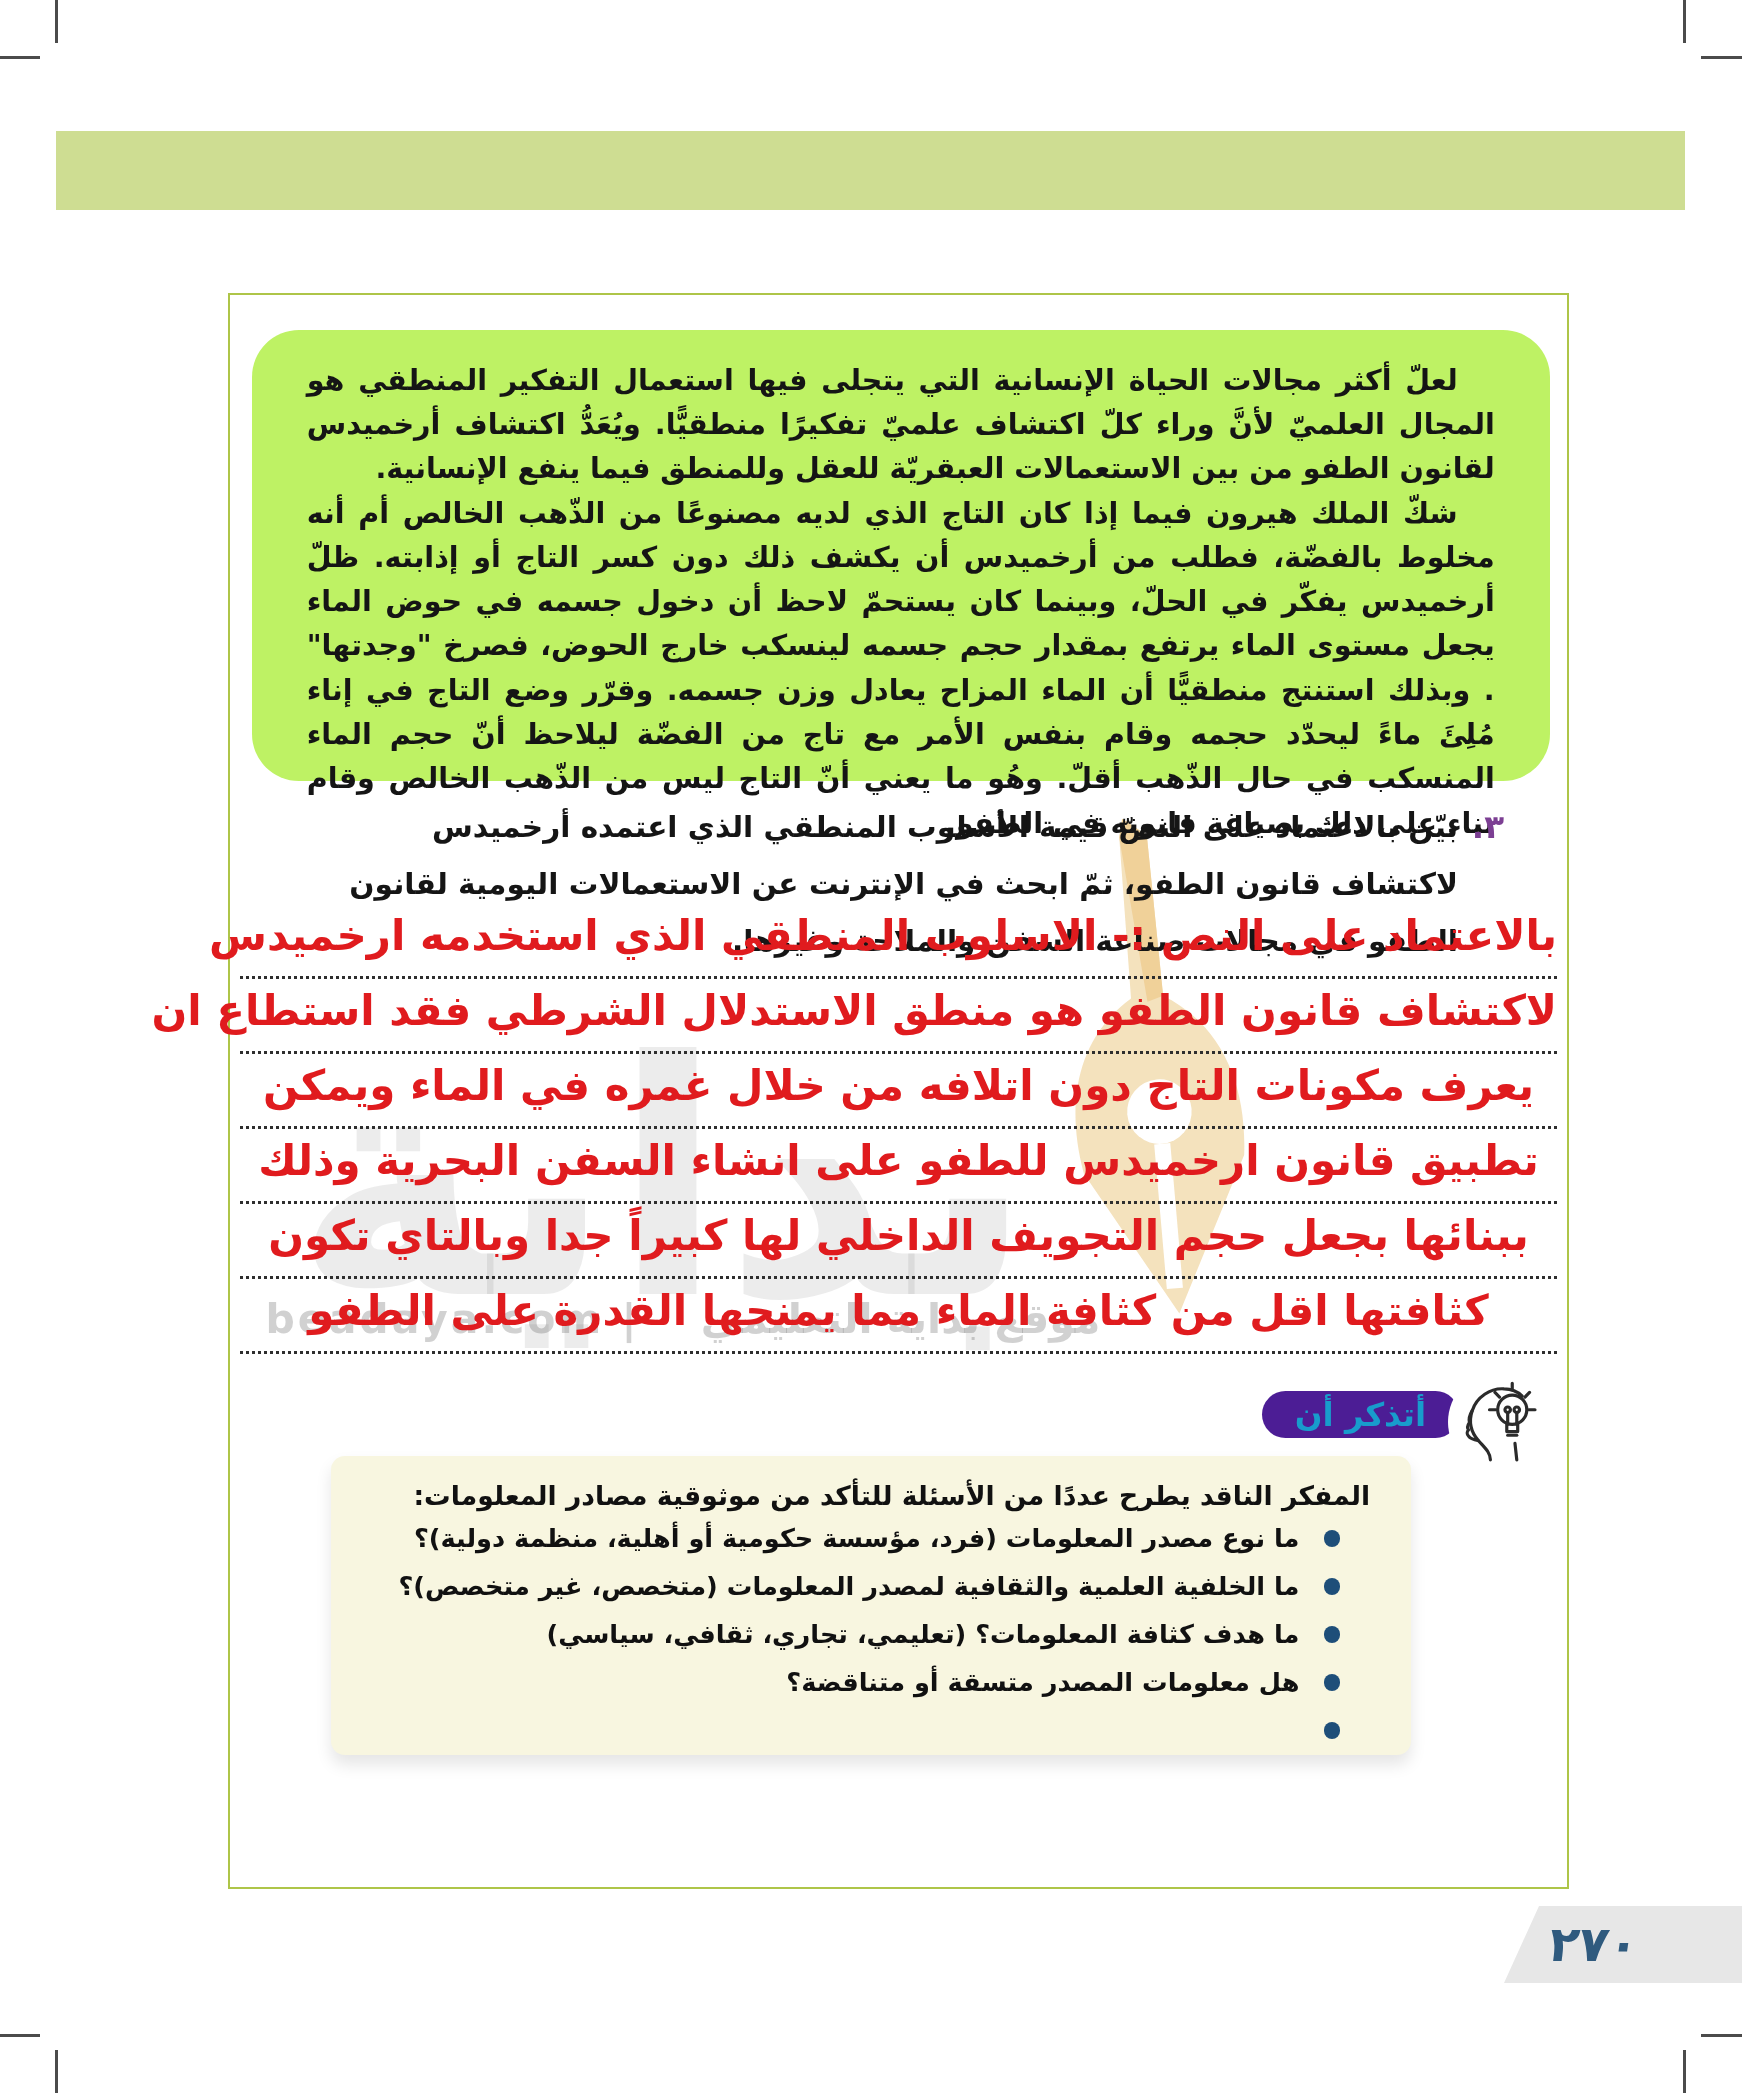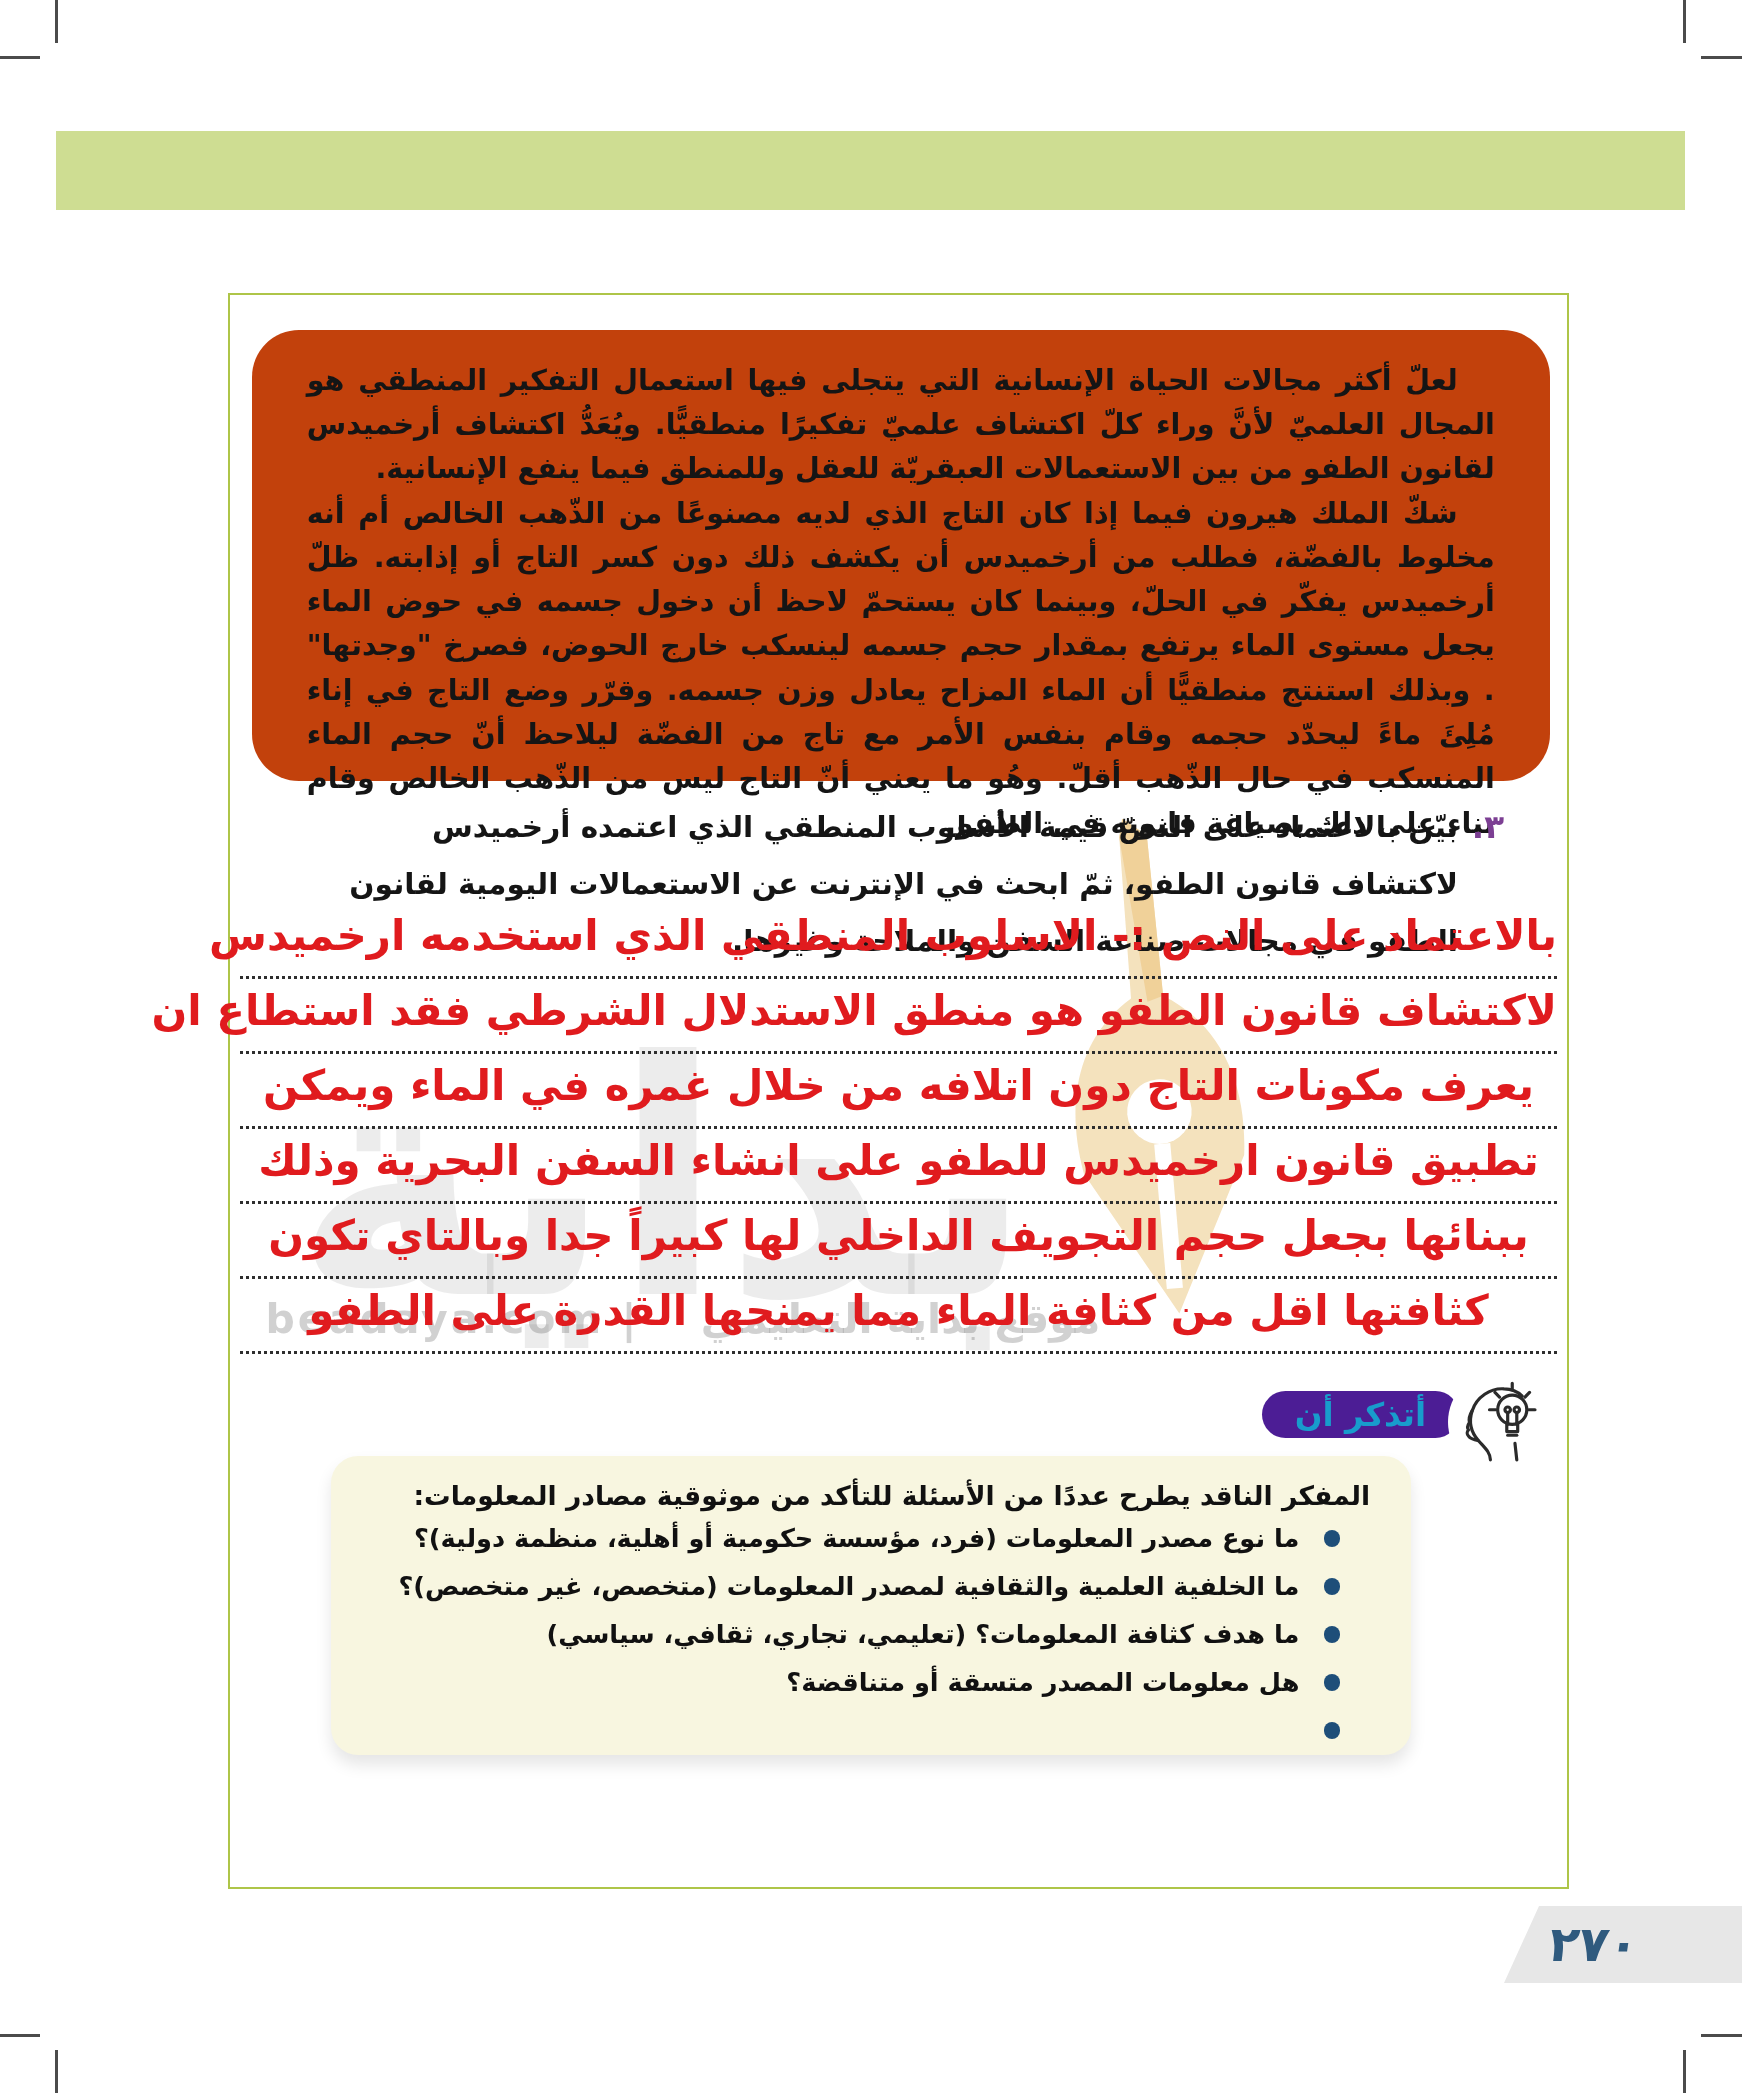--- a/index.html
+++ b/index.html
@@ -25,40 +25,40 @@
   .wm-big{position:absolute;left:-19.7px;top:724px;width:906px;font-size:325px;line-height:1;
           font-weight:800;color:rgba(70,70,70,0.10);direction:rtl;text-align:center;z-index:0;}
   .wm-line{position:absolute;left:0;top:1000px;width:906px;direction:ltr;text-align:center;
            font-size:41px;font-weight:700;color:rgba(90,90,90,0.28);letter-spacing:3px;z-index:0;}
   .wm-line .ar{letter-spacing:0;margin-left:44px;}
   .wm-quill{position:absolute;left:808px;top:522px;width:231px;height:507px;z-index:0;
             transform:rotate(-5deg);opacity:0.85;}
 
   .content{position:relative;z-index:1;width:100%;height:100%;}
 
-  .reading-box{position:absolute;left:21.7px;top:35px;width:1298px;height:451px;background:#c2410c;
+  .reading-box{position:absolute;left:21.7px;top:35px;width:1298px;height:451px;background:#bef264;
                border-radius:47px;padding:27.6px 55px;box-sizing:border-box;}
   .reading-box p{margin:0;font-size:28.6px;font-weight:700;line-height:1.55;color:#151515;
                  text-align:justify;text-indent:37px;}
 
   .question{position:absolute;top:504px;right:63px;left:89px;display:flex;align-items:flex-start;}
   .qnum{flex:0 0 auto;color:#7c3f93;font-size:32.5px;font-weight:800;line-height:1.75;margin-left:13.8px;}
   .qtext{flex:1 1 auto;font-size:29.6px;font-weight:700;line-height:1.92;color:#151515;text-align:right;}
 
   .answer{position:absolute;left:9.9px;right:9.9px;top:609px;}
   .ans-line{height:72px;border-bottom:3.9px dotted #2e2e2e;text-align:center;white-space:nowrap;
             font-size:42px;font-weight:800;color:#e01b1e;line-height:63px;}
 
   .remember-pill{position:absolute;left:1032px;top:1096px;width:197px;height:47px;background:#4c1d95;
                  border-radius:27.6px;color:#189ccc;font-size:32.5px;font-weight:800;display:flex;
                  align-items:center;justify-content:center;z-index:2;}
   .remember-icon{position:absolute;left:1218px;top:1076px;width:102px;height:102px;background:#fff;
                  border-radius:50%;z-index:3;display:flex;align-items:center;justify-content:center;}
   .remember-box{position:absolute;left:101px;top:1161px;width:1080px;height:299px;background:#f8f6e0;
-                border-radius:27px;box-shadow:0 9.9px 15.8px rgba(0,0,0,0.10);
+                border-radius:14px;box-shadow:0 9.9px 15.8px rgba(0,0,0,0.10);
                 padding:23.6px 41px 17.7px 49px;box-sizing:border-box;z-index:1;}
   .remember-intro{margin:0 0 3.9px;font-size:26.6px;font-weight:700;color:#111;text-align:right;}
   .remember-list{list-style:none;margin:0;padding:0 29.6px 0 0;}
   .remember-list li{position:relative;font-size:25.6px;font-weight:700;color:#111;line-height:48px;
                     padding-right:41px;text-align:right;}
   .remember-list li .dot{position:absolute;right:0;top:15.8px;width:16.7px;height:16.7px;border-radius:50%;
                          background:#1e4e79;}
 
   .page-badge{position:absolute;left:1505px;top:1906px;width:238px;height:77px;background:#e7e7e7;
               clip-path:polygon(35px 0,238px 0,238px 77px,0 77px);display:flex;align-items:center;

